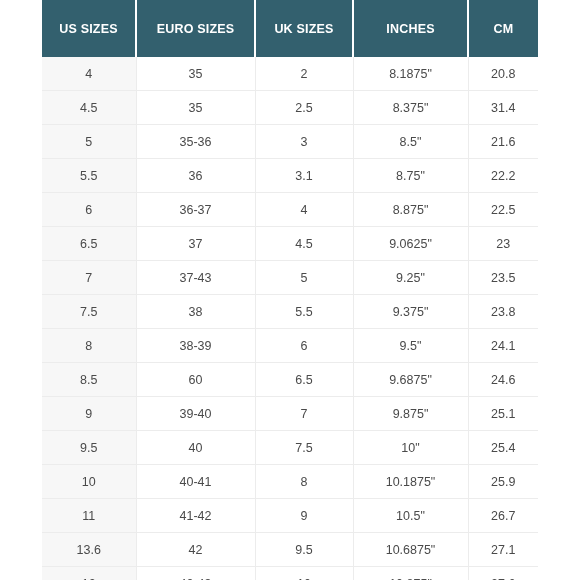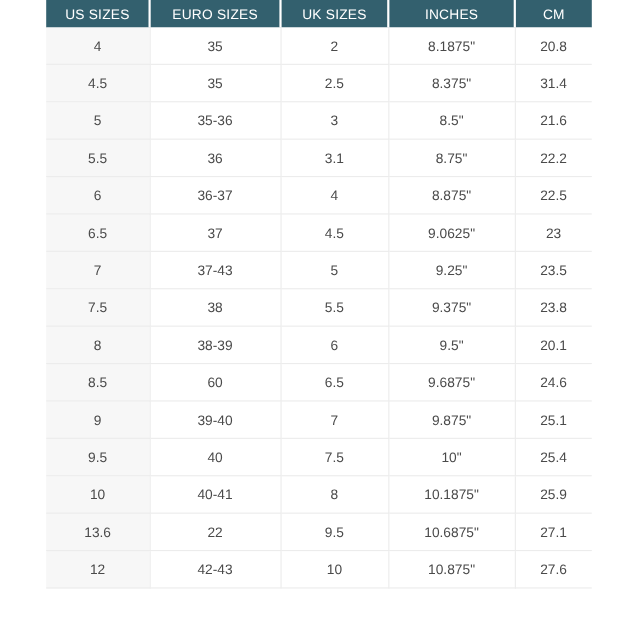--- a/index.html
+++ b/index.html
@@ -43,24 +43,24 @@
   table.size-chart col.c-euro  { width: 119px; }
   table.size-chart col.c-uk    { width: 98px; }
   table.size-chart col.c-in    { width: 115px; }
   table.size-chart col.c-cm    { width: 70px; }
 
   
   thead th {
     background: #33606e;
     color: #ffffff;
     font-size: 12.5px;
-    font-weight: normal;
+    font-weight: bold;
     letter-spacing: 0.2px;
     height: 25px;
-    padding: 0;
+    padding: 16px;
     vertical-align: middle;
     border-right: 2px solid #ffffff;
     white-space: nowrap;
   }
   thead th:last-child {
     border-right: none;
   }
 
   
   tbody td {
@@ -161,21 +161,21 @@
             <td class="col-euro">38</td>
             <td class="col-uk">5.5</td>
             <td class="col-in">9.375"</td>
             <td class="col-cm">23.8</td>
           </tr>
           <tr>
             <td class="col-us">8</td>
             <td class="col-euro">38-39</td>
             <td class="col-uk">6</td>
             <td class="col-in">9.5"</td>
-            <td class="col-cm">20.1</td>
+            <td class="col-cm">24.1</td>
           </tr>
           <tr>
             <td class="col-us">8.5</td>
             <td class="col-euro">60</td>
             <td class="col-uk">6.5</td>
             <td class="col-in">9.6875"</td>
             <td class="col-cm">24.6</td>
           </tr>
           <tr>
             <td class="col-us">9</td>
@@ -192,22 +192,29 @@
             <td class="col-cm">25.4</td>
           </tr>
           <tr>
             <td class="col-us">10</td>
             <td class="col-euro">40-41</td>
             <td class="col-uk">8</td>
             <td class="col-in">10.1875"</td>
             <td class="col-cm">25.9</td>
           </tr>
           <tr>
+            <td class="col-us">11</td>
+            <td class="col-euro">41-42</td>
+            <td class="col-uk">9</td>
+            <td class="col-in">10.5"</td>
+            <td class="col-cm">26.7</td>
+          </tr>
+          <tr>
             <td class="col-us">13.6</td>
-            <td class="col-euro">22</td>
+            <td class="col-euro">42</td>
             <td class="col-uk">9.5</td>
             <td class="col-in">10.6875"</td>
             <td class="col-cm">27.1</td>
           </tr>
           <tr>
             <td class="col-us">12</td>
             <td class="col-euro">42-43</td>
             <td class="col-uk">10</td>
             <td class="col-in">10.875"</td>
             <td class="col-cm">27.6</td>

